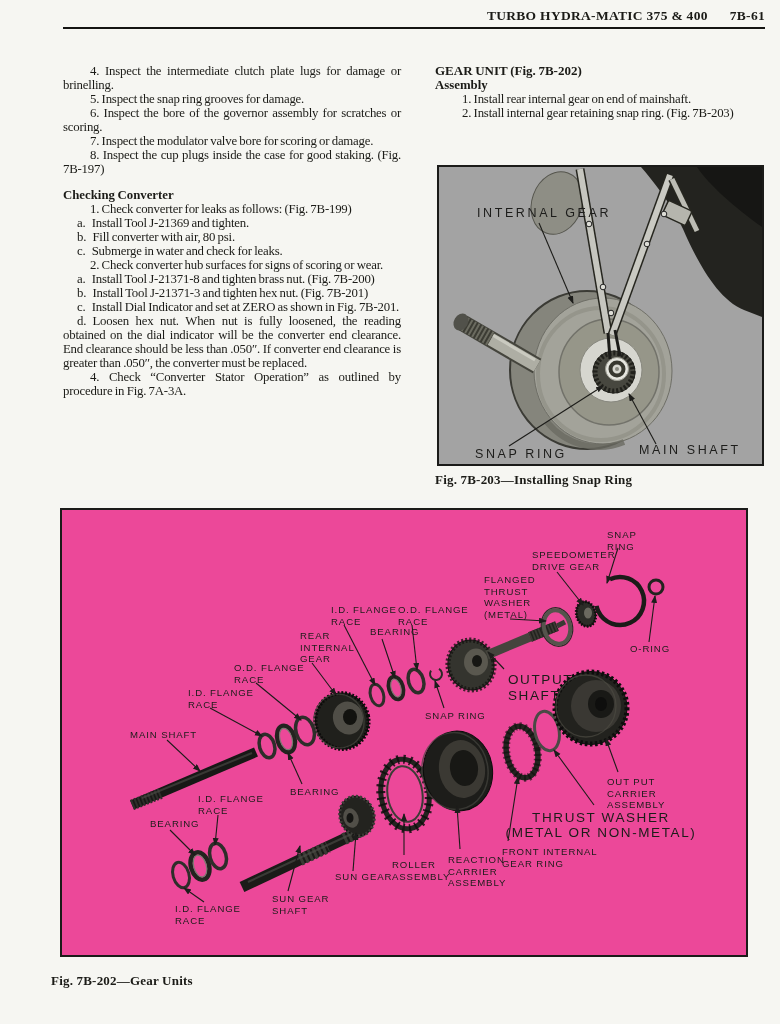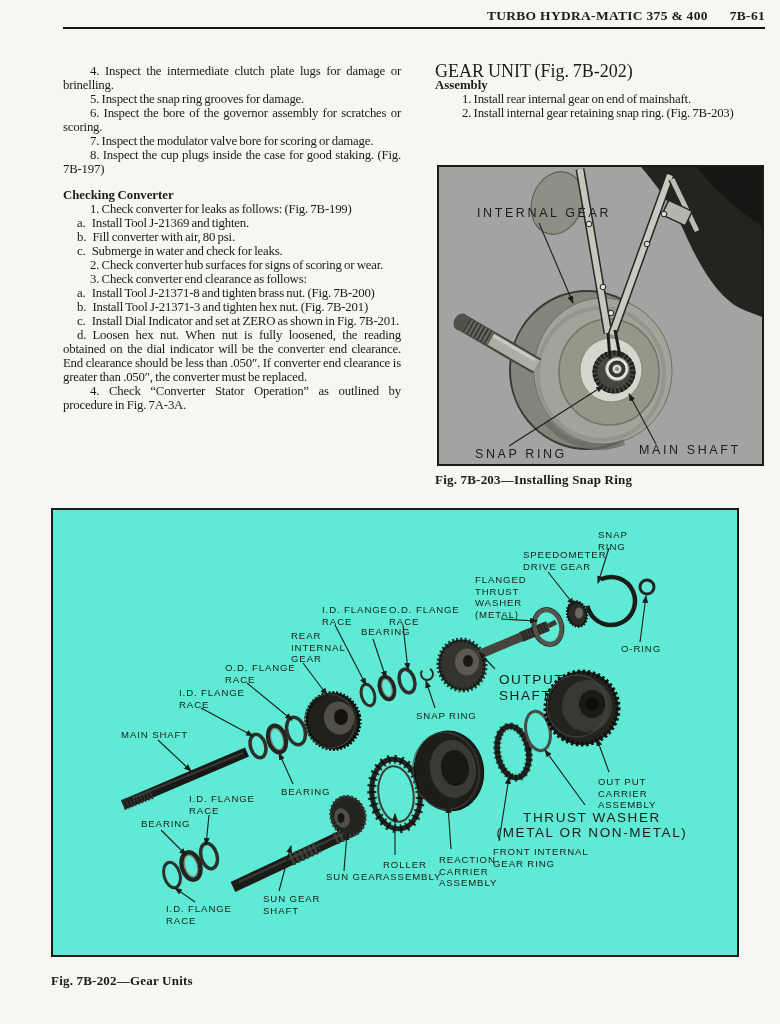--- a/index.html
+++ b/index.html
@@ -13,27 +13,27 @@
   .hdr-rule{position:absolute;left:63px;top:27px;width:702px;height:2px;background:#141412;}
   
   .col{position:absolute;font-size:12.8px;line-height:14px;text-align:justify;
        letter-spacing:-.2px;word-spacing:-.6px;}
   .left-col{left:63px;top:64px;width:338px;}
   .right-col{left:435px;top:64px;width:330px;}
   .col p{margin:0;}
   .ln-num{text-indent:27px;}
   .ln-sub{margin-left:25px;text-indent:14px;}
   .ln-heading{font-weight:bold;margin-top:12px !important;letter-spacing:0;}
-  .col-heading{font-weight:normal;font-size:18px;margin:0 0 16px 0;letter-spacing:0;}
+  .col-heading{font-weight:bold;font-size:13px;margin:0 0 16px 0;letter-spacing:0;}
   .sub-heading{font-weight:bold;margin:0 0 1px 0;letter-spacing:0;}
   
   .fig203-box{position:absolute;left:437px;top:165px;width:327px;height:301px;
        border:2px solid #1b1b19;background:#a3a3a3;box-sizing:border-box;}
-  .fig202-box{position:absolute;left:51px;top:508px;width:688px;height:449px;
-       border:2.5px solid #1b1b19;background:#5eead4;box-sizing:border-box;}
+  .fig202-box{position:absolute;left:60px;top:508px;width:688px;height:449px;
+       border:2.5px solid #1b1b19;background:#ec4899;box-sizing:border-box;}
   .caption{position:absolute;font-weight:bold;font-size:13px;letter-spacing:.2px;}
   .cap203{left:435px;top:472px;width:330px;}
   .cap202{left:51px;top:973px;width:702px;}
   svg{display:block;}
   
   .dl{font-family:"Liberation Sans",sans-serif;font-size:9.6px;letter-spacing:.9px;fill:#1c1c19;}
   .dl-big{font-size:13.5px;letter-spacing:1.6px;}
   .pl{font-family:"Liberation Sans",sans-serif;font-size:12.5px;letter-spacing:2.6px;fill:#1d1d1b;}
   .leader{stroke:#1c1c19;stroke-width:1.1;fill:none;}
 </style>
@@ -52,21 +52,20 @@
       <p class="ln ln-num">5. Inspect the snap ring grooves for damage.</p>
       <p class="ln ln-num">6. Inspect the bore of the governor assembly for scratches or scoring.</p>
       <p class="ln ln-num">7. Inspect the modulator valve bore for scoring or damage.</p>
       <p class="ln ln-num">8. Inspect the cup plugs inside the case for good staking. (Fig. 7B-197)</p>
       <p class="ln ln-heading">Checking Converter</p>
       <p class="ln ln-num">1. Check converter for leaks as follows: (Fig. 7B-199)</p>
       <p class="ln ln-sub">a. Install Tool J-21369 and tighten.</p>
       <p class="ln ln-sub">b. Fill converter with air, 80 psi.</p>
       <p class="ln ln-sub">c. Submerge in water and check for leaks.</p>
       <p class="ln ln-num">2. Check converter hub surfaces for signs of scoring or wear.</p>
-      <p class="ln ln-num">3. Check converter end clearance as follows:</p>
       <p class="ln ln-sub">a. Install Tool J-21371-8 and tighten brass nut. (Fig. 7B-200)</p>
       <p class="ln ln-sub">b. Install Tool J-21371-3 and tighten hex nut. (Fig. 7B-201)</p>
       <p class="ln ln-sub">c. Install Dial Indicator and set at ZERO as shown in Fig. 7B-201.</p>
       <p class="ln ln-sub">d. Loosen hex nut. When nut is fully loosened, the reading obtained on the dial indicator will be the converter end clearance. End clearance should be less than .050″. If converter end clearance is greater than .050″, the converter must be replaced.</p>
       <p class="ln ln-num">4. Check “Converter Stator Operation” as outlined by procedure in Fig. 7A-3A.</p>
     </div>
 
   <div class="col right-col">
     <p class="col-heading">GEAR UNIT (Fig. 7B-202)</p>
     <p class="sub-heading">Assembly</p>

